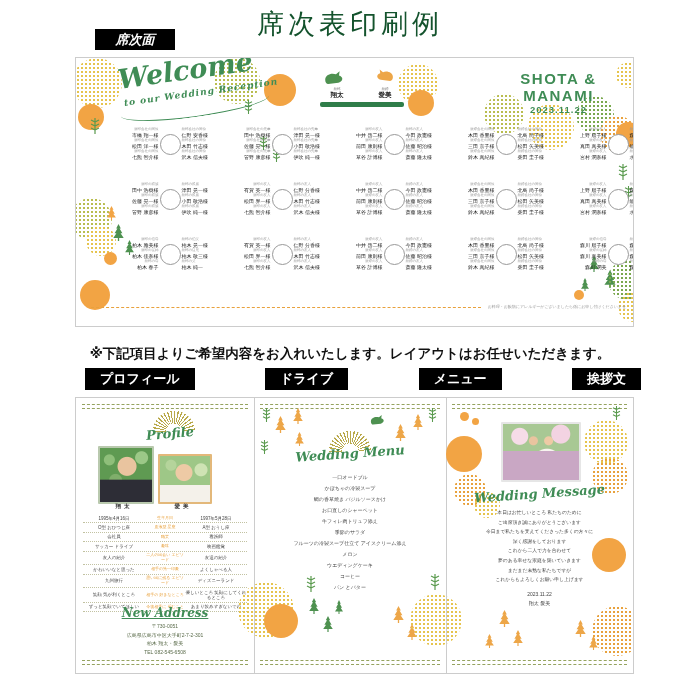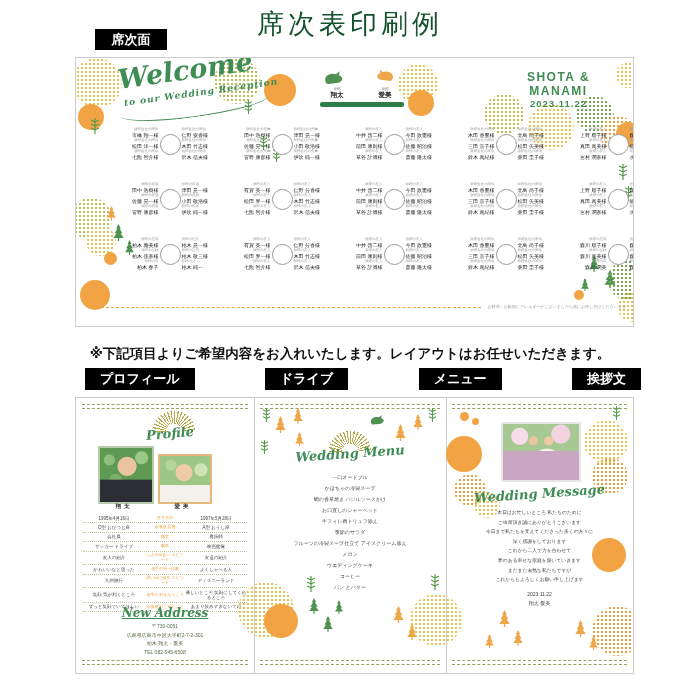--- a/index.html
+++ b/index.html
@@ -2,21 +2,21 @@
 <html><head>
 <meta charset="utf-8">
 <style>
   html,body{margin:0;padding:0;background:#fff;}
   #stage{position:relative;width:700px;height:700px;background:#fff;overflow:hidden;
          font-family:"Liberation Sans","DejaVu Sans",sans-serif;color:#222;}
   .abs{position:absolute;}
   
   .page-title{left:0;right:0;top:6px;text-align:center;font-size:27px;letter-spacing:4px;color:#14532d;font-weight:500;}
   .black-tag{background:#000;color:#fff;font-weight:700;text-align:center;}
-  .seat-tag{left:95px;top:29px;width:72px;height:21px;font-size:13px;line-height:21px;}
+  .seat-tag{left:95px;top:29px;width:80px;height:21px;font-size:13px;line-height:21px;font-style:italic;}
   .mid-note{left:0;right:0;top:345px;text-align:center;font-size:13.5px;font-weight:700;color:#111;}
   .tabs-row{left:85px;top:368px;width:556px;display:flex;justify-content:space-between;}
   .tab{background:#000;color:#fff;font-size:13px;font-weight:700;padding:2px 15px;white-space:nowrap;}
   .bottom-note{left:0;right:0;top:679px;text-align:center;font-size:12px;font-weight:700;color:#111;}
   
   .panel{background:#fff;border:1px solid #ccc;overflow:hidden;}
   #seatPanel{left:75px;top:57px;width:557px;height:268px;}
   #bottomPanel{left:75px;top:397px;width:557px;height:275px;}
   .vdivider{top:0;bottom:0;width:1px;background:#ccc;}
   
@@ -28,21 +28,21 @@
           mask:radial-gradient(circle at 50% 100%,transparent 0 8px,#000 8px 21px,transparent 21.5px);}
   .script{font-family:"DejaVu Serif","Liberation Serif",serif;font-style:italic;font-weight:700;color:#3f8c55;}
   .dashline{border-top:1.5px dashed #e8a13c;}
   .perfline{height:3px;border-top:1px dashed #95a35f;border-bottom:1px dashed #95a35f;}
   .sprig{stroke:#5a9a4e;stroke-width:1.2;fill:none;}
   
   .welcome-big{font-size:27px;transform:rotate(-8deg);transform-origin:left;}
   .welcome-sub{font-size:9px;transform:rotate(-8deg);transform-origin:left;letter-spacing:1px;}
   .swoosh{width:150px;height:22px;border-bottom:1.5px solid #3f8c55;border-radius:50%;transform:rotate(-8deg);}
   .couple-en{color:#3f8c55;font-weight:700;text-align:center;}
-  .couple-en .l1{font-size:12px;letter-spacing:1.5px;}
+  .couple-en .l1{font-size:15px;letter-spacing:1.5px;}
   .couple-en .l2{font-size:9.5px;letter-spacing:1px;}
   .head-label{font-size:3.5px;color:#777;text-align:center;line-height:1.2;}
   .head-name{font-size:6.5px;color:#222;font-weight:700;text-align:center;}
   .head-bar{background:#2f7d49;height:4.5px;border-radius:2px;}
   
   #tables{left:44px;top:64px;display:grid;grid-template-columns:repeat(5,100px);column-gap:12px;row-gap:11px;}
   .table{display:flex;align-items:center;height:44px;}
   .tcol{width:40px;display:flex;flex-direction:column;justify-content:center;gap:1px;}
   .tcol.left{text-align:right;}
   .tcol.right{text-align:left;}

